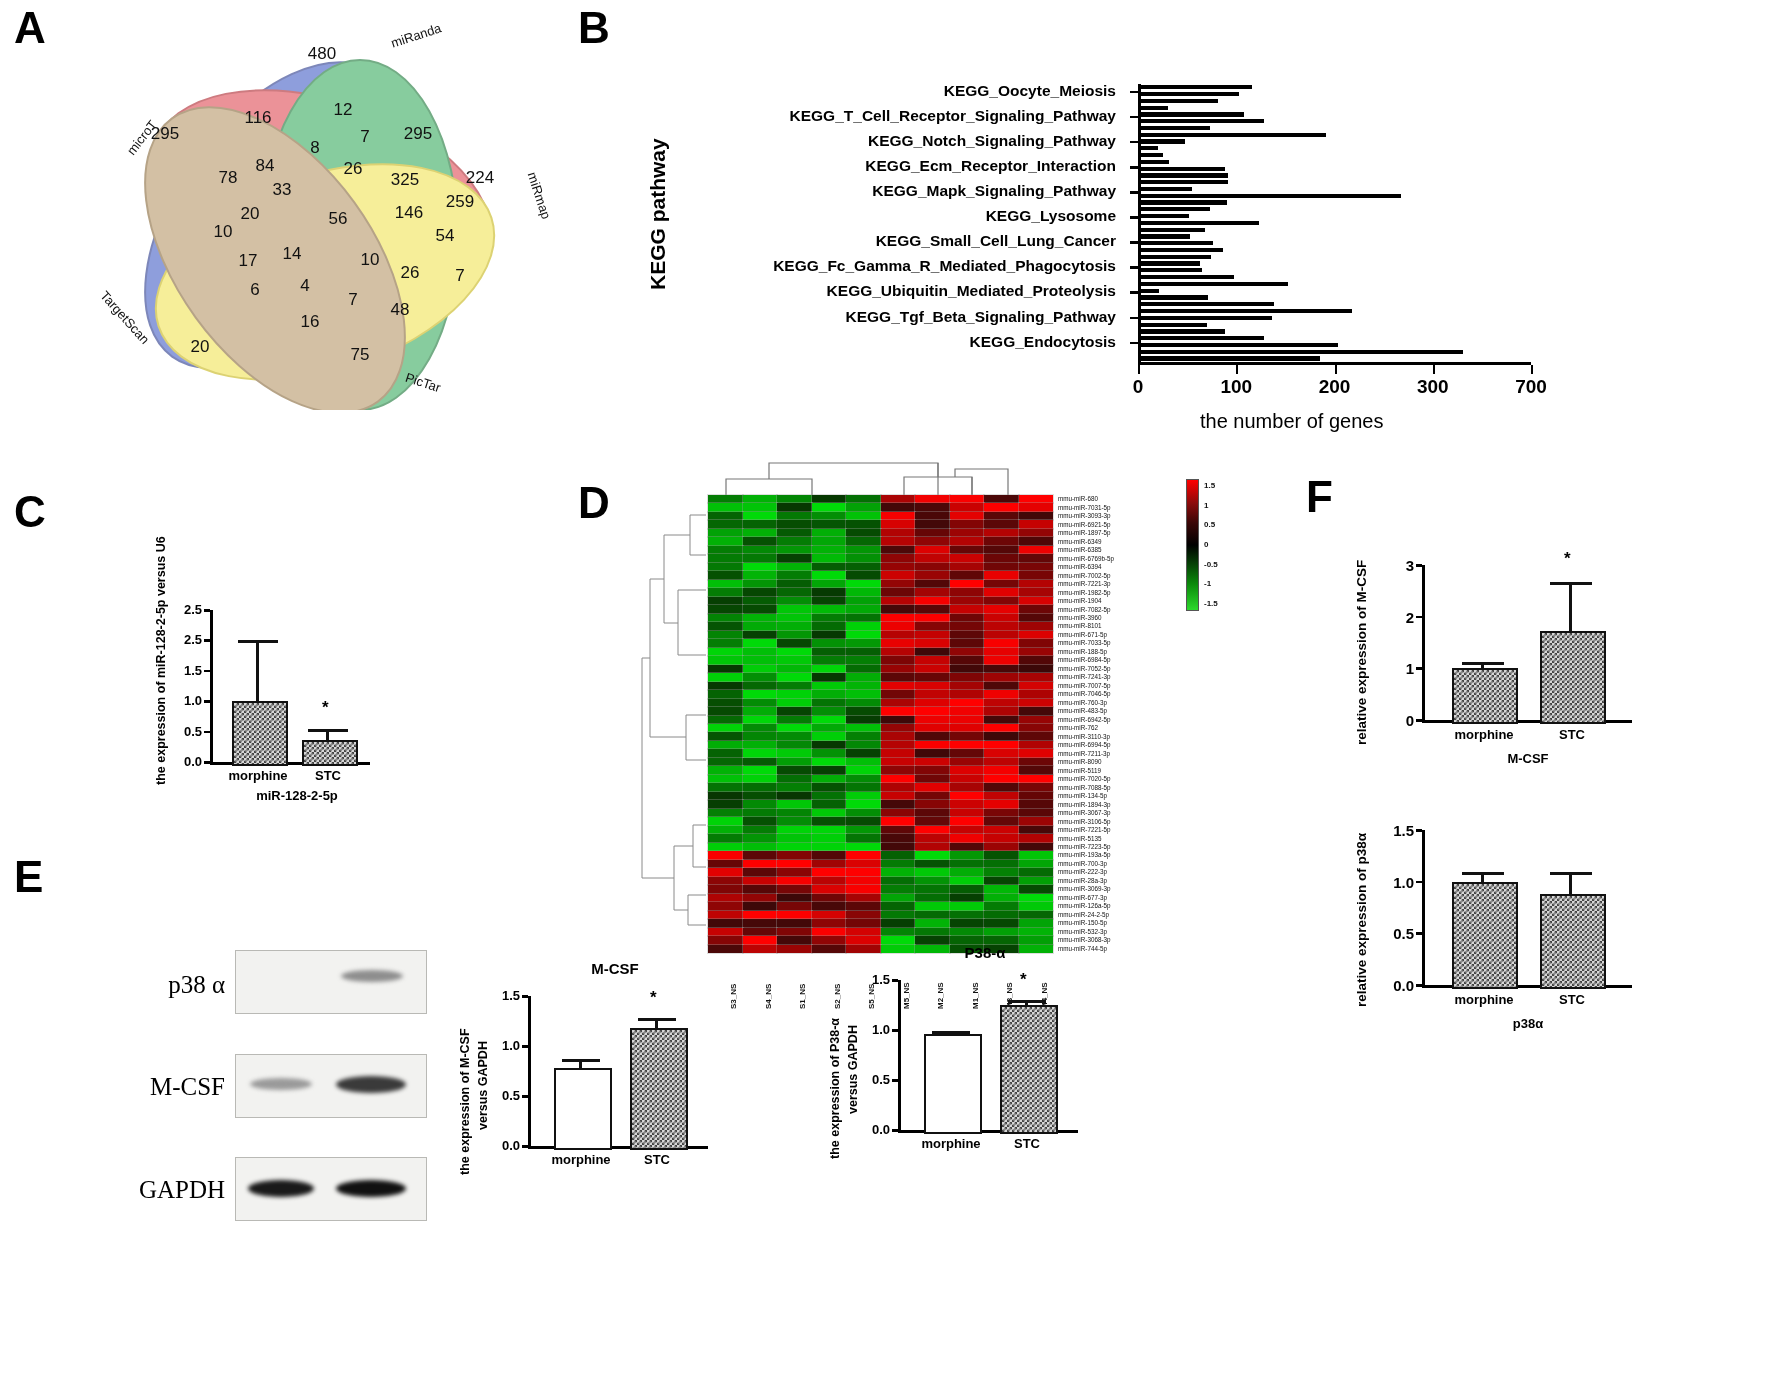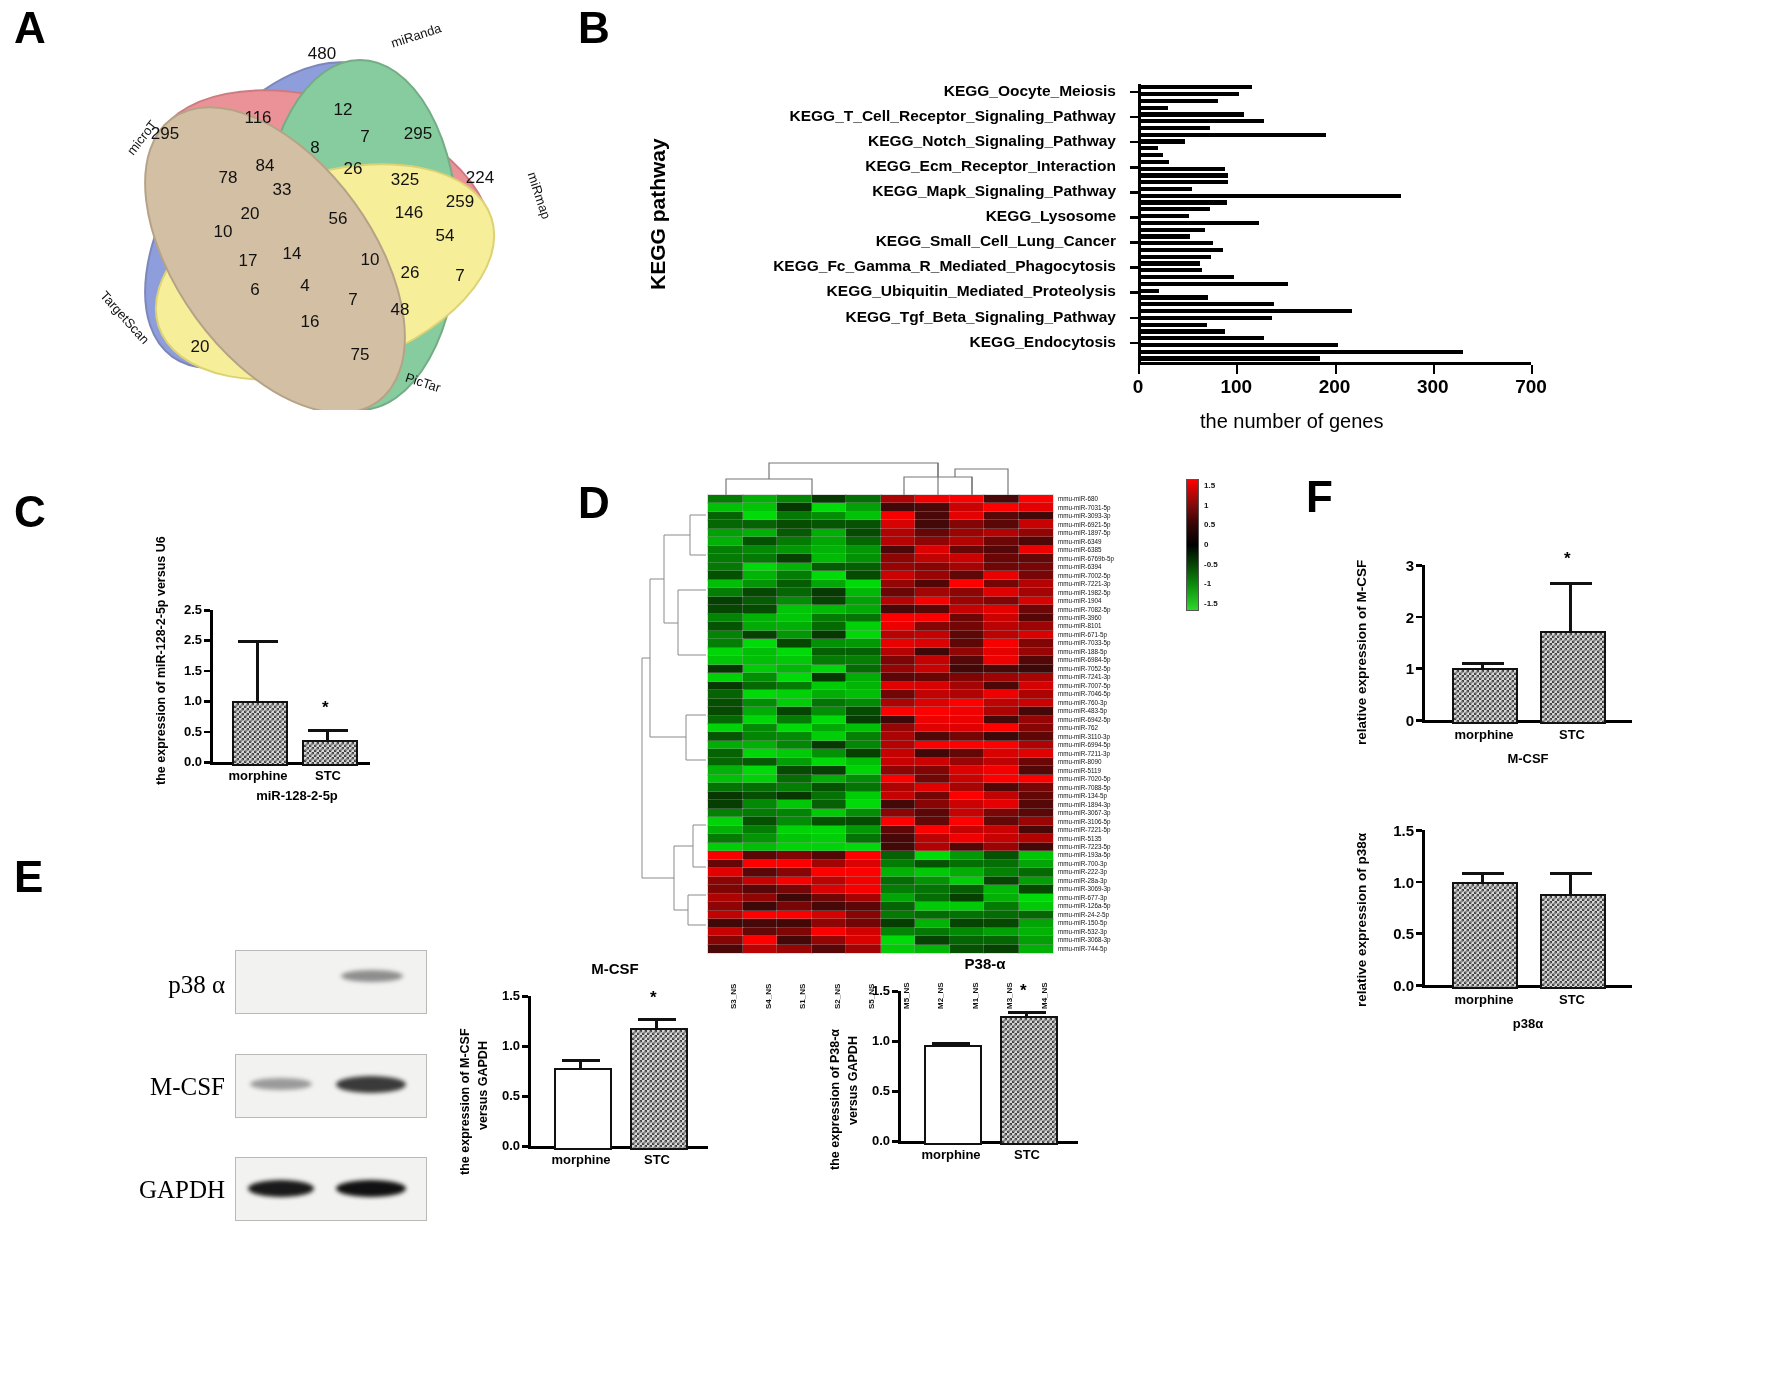--- a/index.html
+++ b/index.html
@@ -950,21 +950,21 @@
 
     <div class="bar-hatch" style="left:180px;top:68px;width:54px;height:118px;"></div>
     <div class="errbar" style="left:205px;top:58px;height:11px;"></div>
     <div class="errcap" style="left:188px;top:58px;width:38px;"></div>
     <div class="star" style="left:200px;top:28px;">*</div>
 
     <div class="catlab" style="left:100px;top:192px;width:62px;">morphine</div>
     <div class="catlab" style="left:176px;top:192px;width:62px;">STC</div>
   </div>
 
-  <div style="position:absolute;left:820px;top:120px;width:340px;height:260px;">
+  <div style="position:absolute;left:820px;top:109px;width:340px;height:260px;">
     <div class="chart-title" style="left:165px;top:0px;">P38-α</div>
     <div class="vtitle" style="left:8px;top:215px;font-size:12.5px;">the expression of P38-α</div>
     <div class="vtitle" style="left:26px;top:170px;font-size:12.5px;">versus GAPDH</div>
     <div id="e2-yticks">
         <div class="tick" style="left: 72px; top: 185px; width: 6px; height: 2.5px;"></div>
         <div class="ticklab" style="left: 24px; top: 178px; width: 46px; font-size: 13px;">0.0</div>
         <div class="tick" style="left: 72px; top: 135px; width: 6px; height: 2.5px;"></div>
         <div class="ticklab" style="left: 24px; top: 128px; width: 46px; font-size: 13px;">0.5</div>
         <div class="tick" style="left: 72px; top: 85px; width: 6px; height: 2.5px;"></div>
         <div class="ticklab" style="left: 24px; top: 78px; width: 46px; font-size: 13px;">1.0</div>

